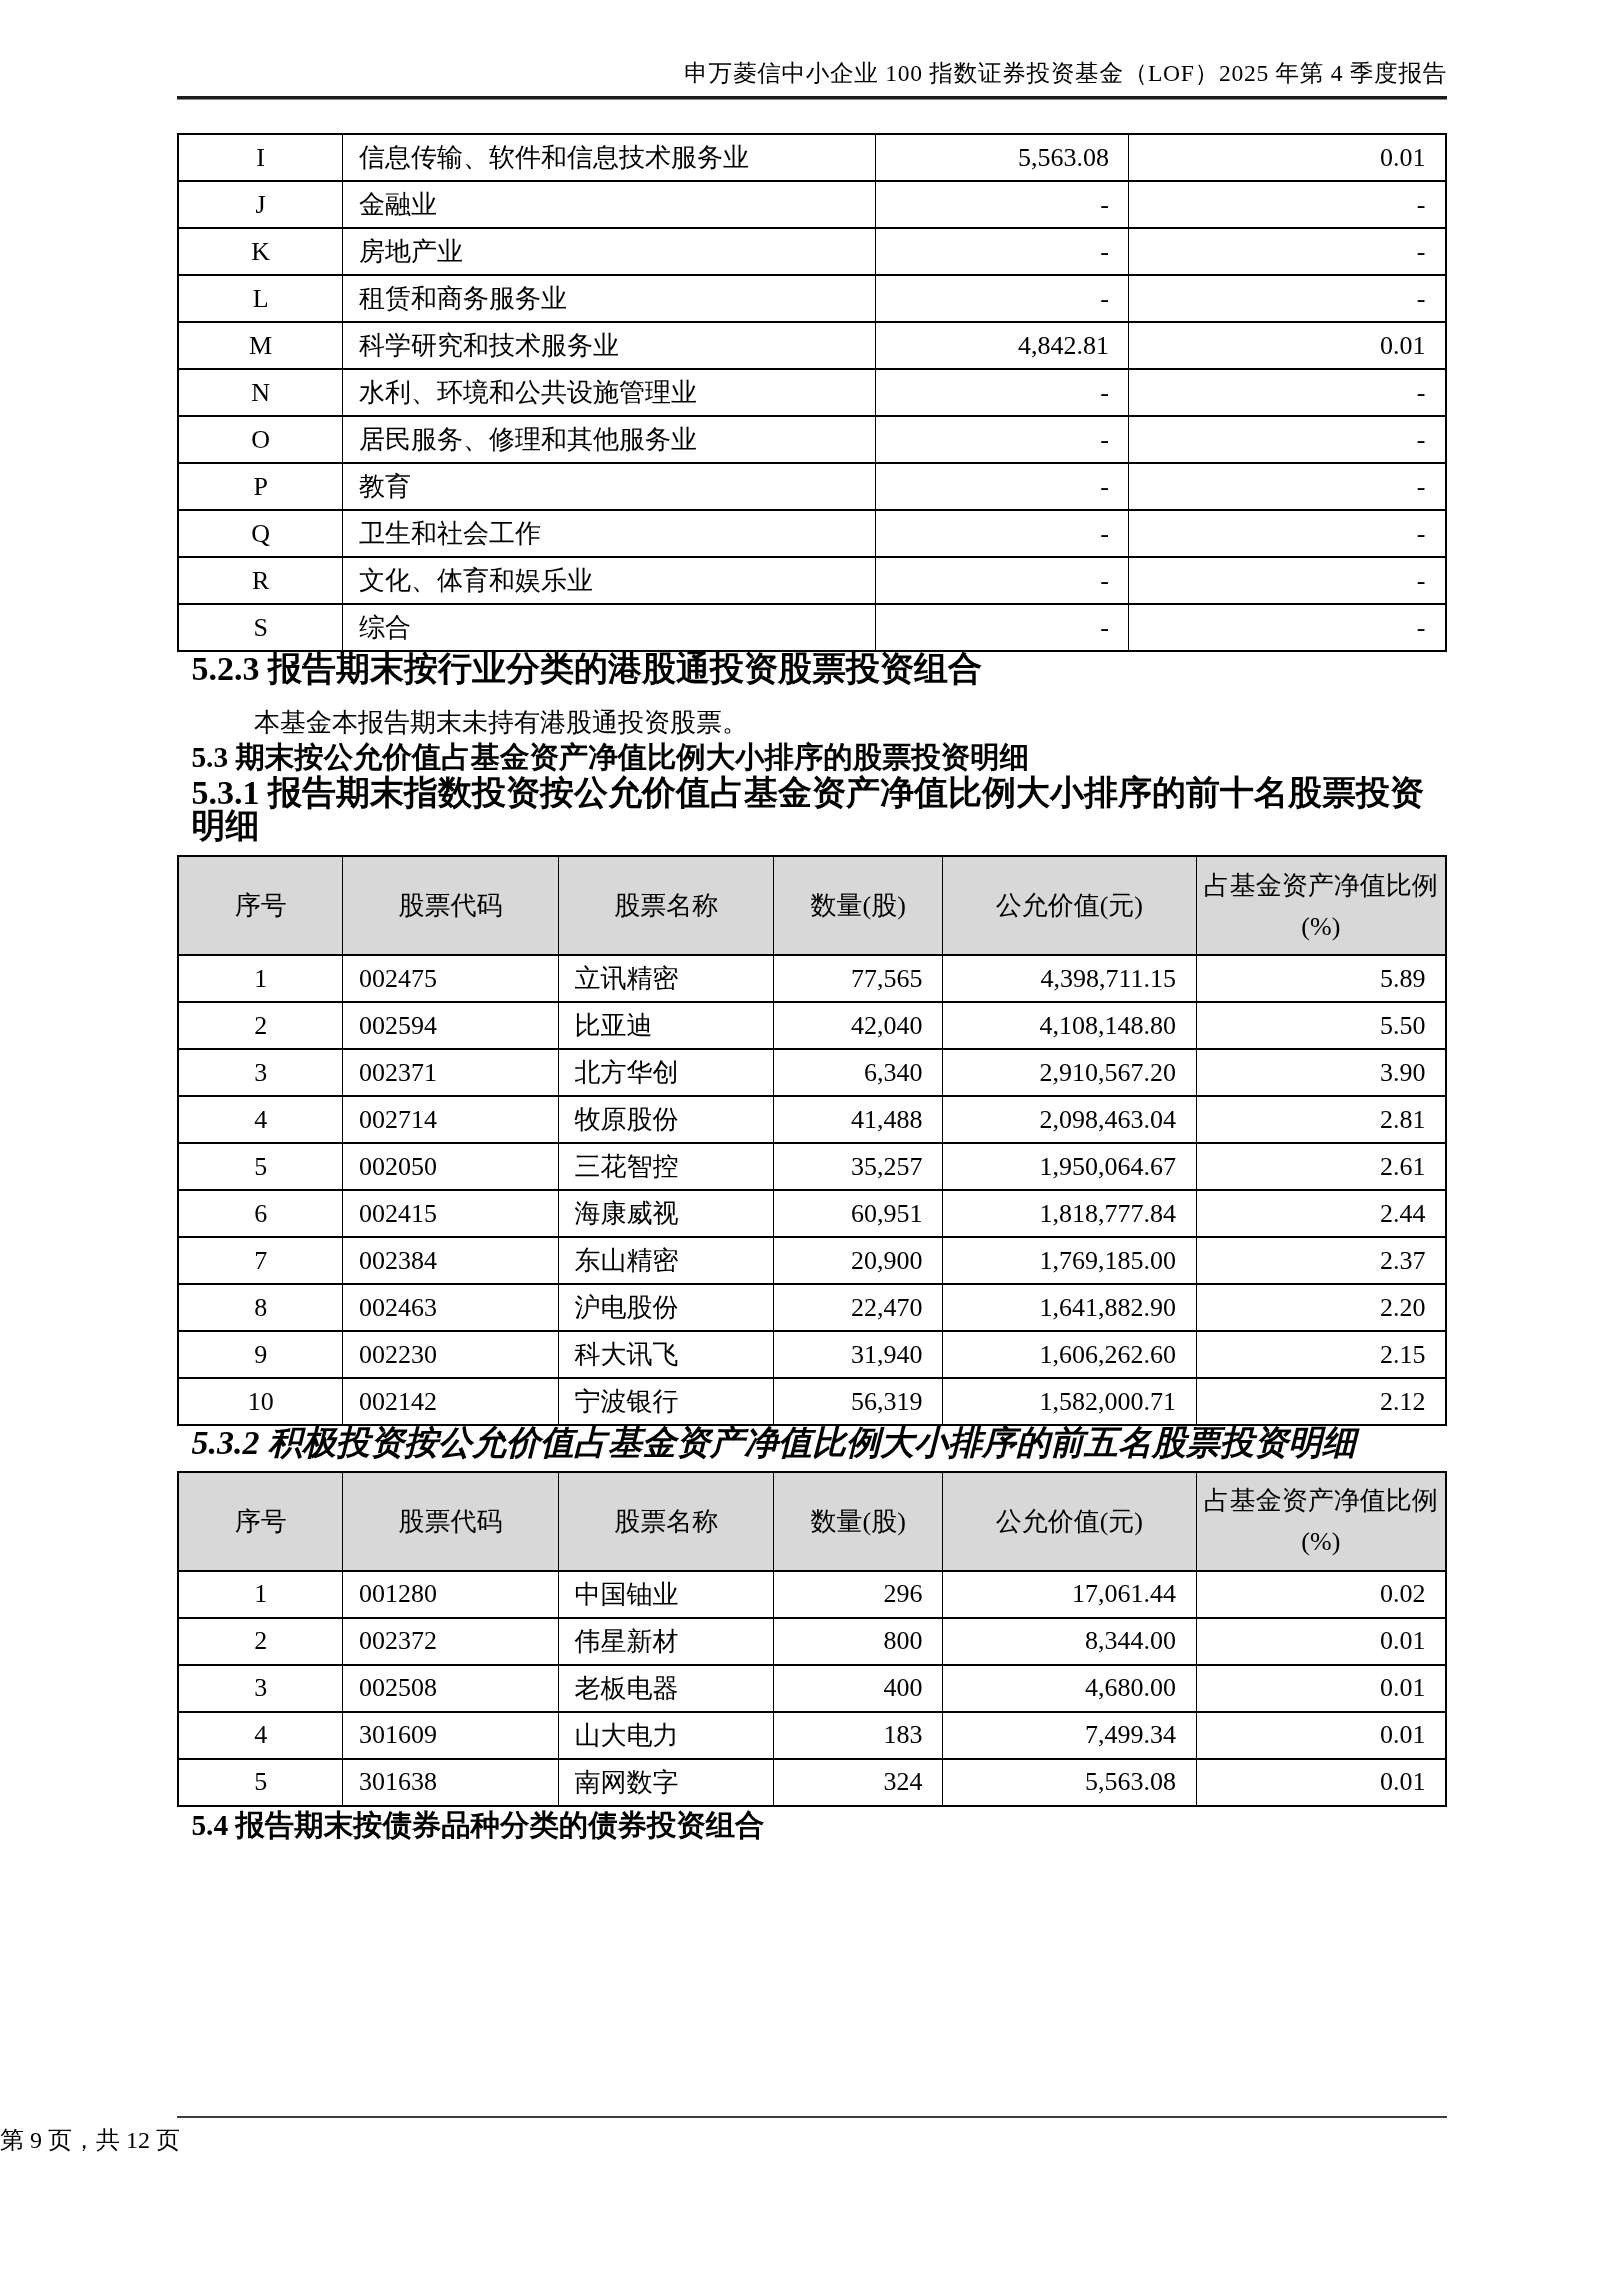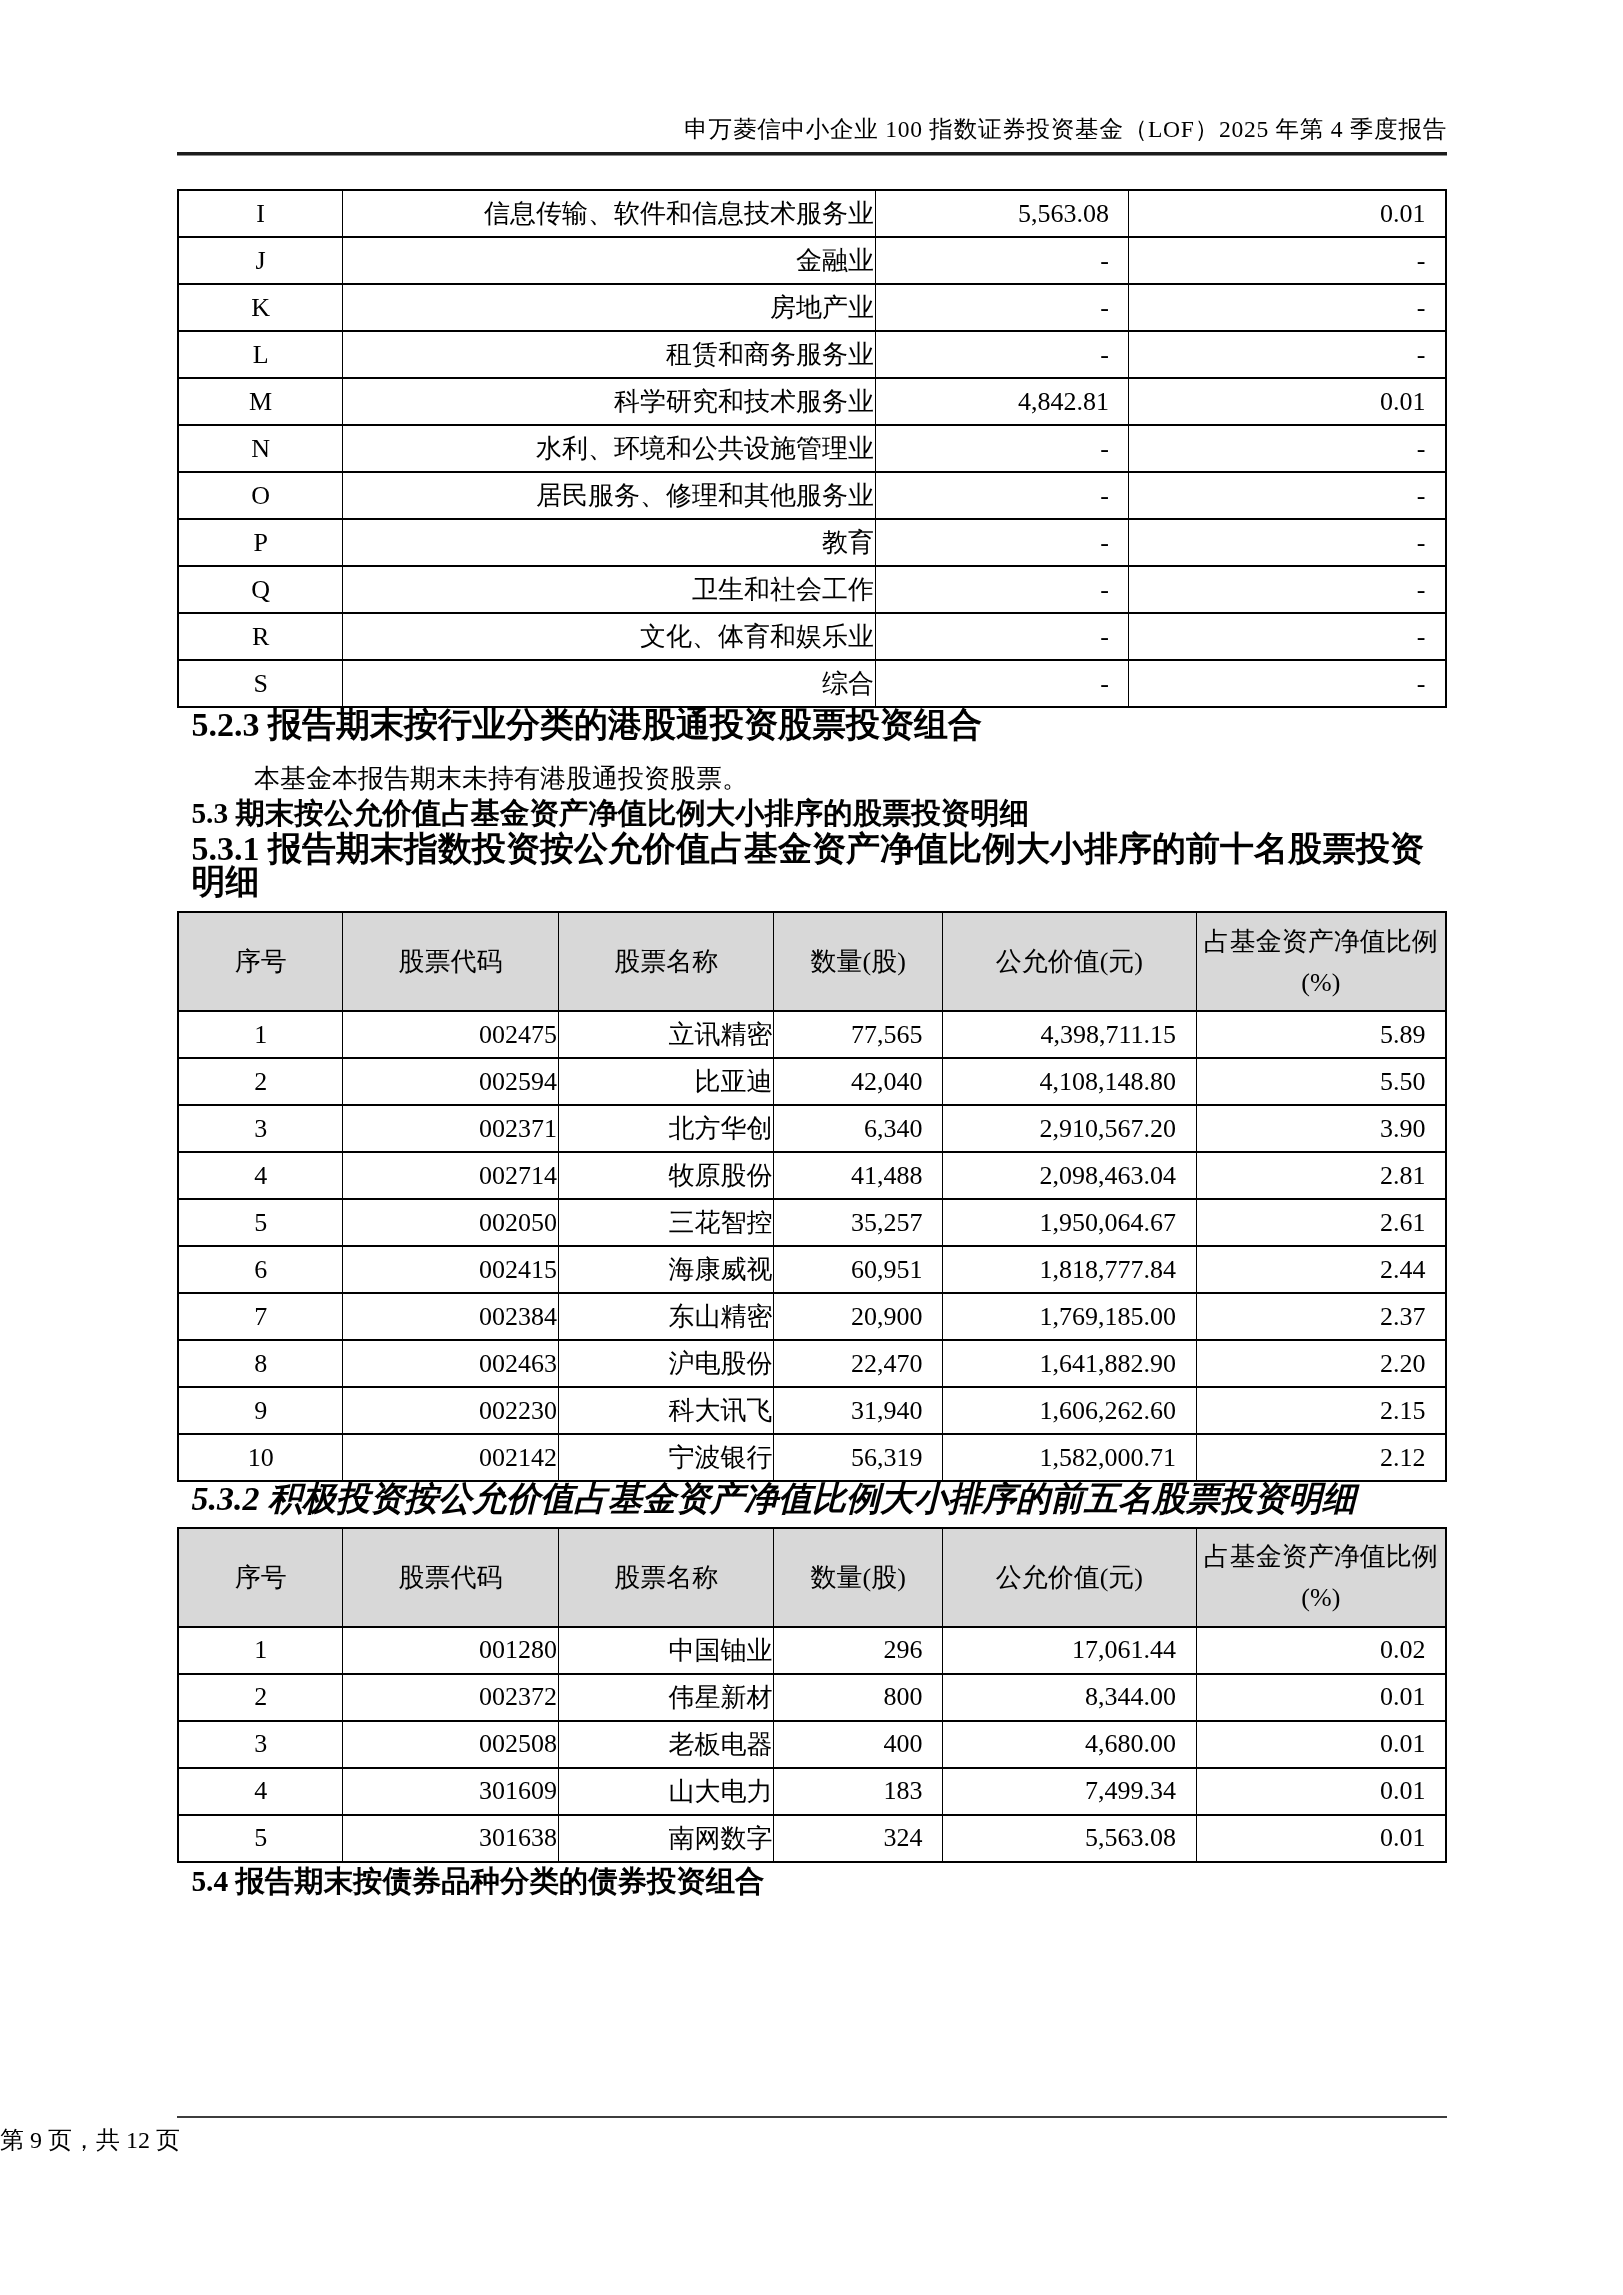--- a/index.html
+++ b/index.html
@@ -7,21 +7,21 @@
     position:relative;
     width:1623px;height:2295px;
     background:#ffffff;
     color:#000;
     font-family:"Liberation Serif","DejaVu Serif",serif;
     overflow:hidden;
   }
   .content{position:absolute;left:177px;top:0;width:1270px;}
 
   .doc-title{
-    margin-top:114px;
+    margin-top:58px;
     text-align:right;
     font-size:23.6px;
     line-height:30px;
     letter-spacing:0.7px;
   }
   .header-rule{
     margin-top:7.9px;
     height:3.3px;
     background:#1c1c1c;
     border-bottom:0.7px solid #8a8a8a;
@@ -37,21 +37,21 @@
   table.tbl td, table.tbl th{
     border-left:1.3px solid #000;
     border-right:1.3px solid #000;
     border-top:2px solid #000;
     border-bottom:2px solid #000;
     overflow:hidden;
   }
   table.industry{margin-top:33px;}
   table.tbl td{height:43px;vertical-align:middle;}
   .c-center{text-align:center;}
-  .c-left{text-align:right;padding-left:15.7px;}
+  .c-left{text-align:left;padding-left:15.7px;}
   .c-right{text-align:right;padding-right:19.6px;}
 
   h2.sec{
     font-size:29.4px;font-weight:bold;
     margin:0;padding-left:14.4px;
     line-height:37px;
   }
   h3.sec{
     font-size:34px;font-weight:bold;
     margin:0;padding-left:14.4px;

